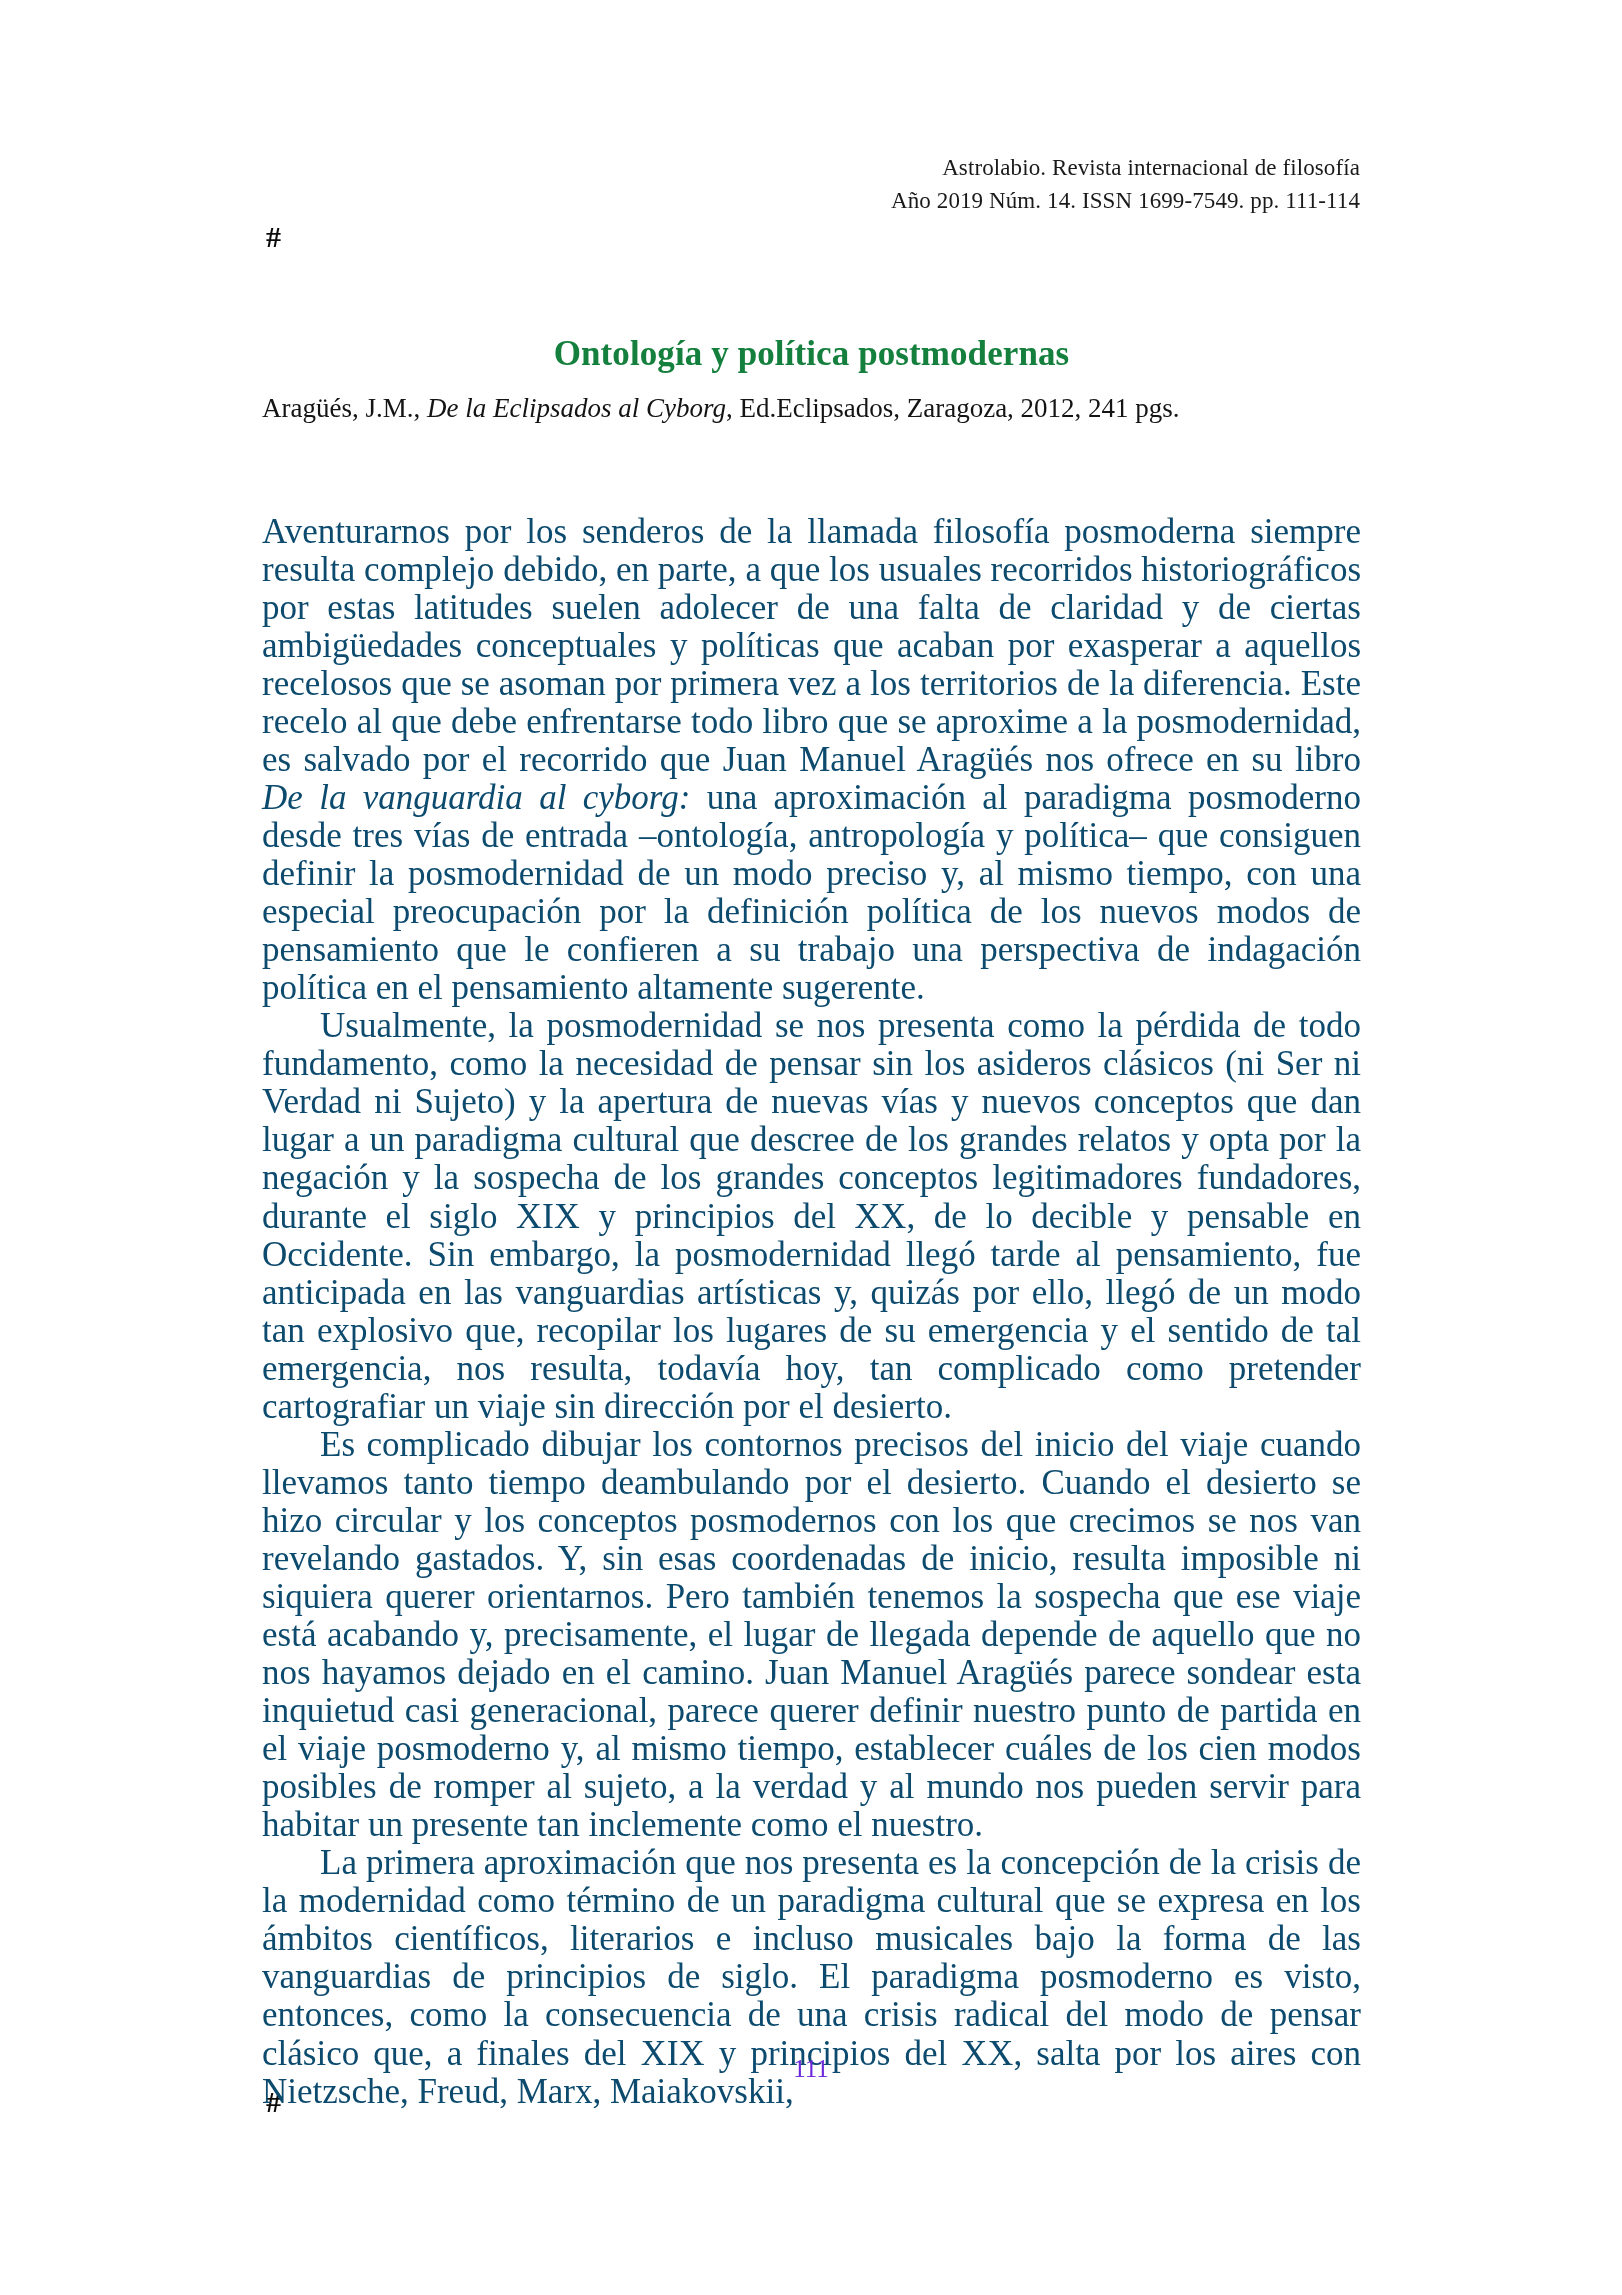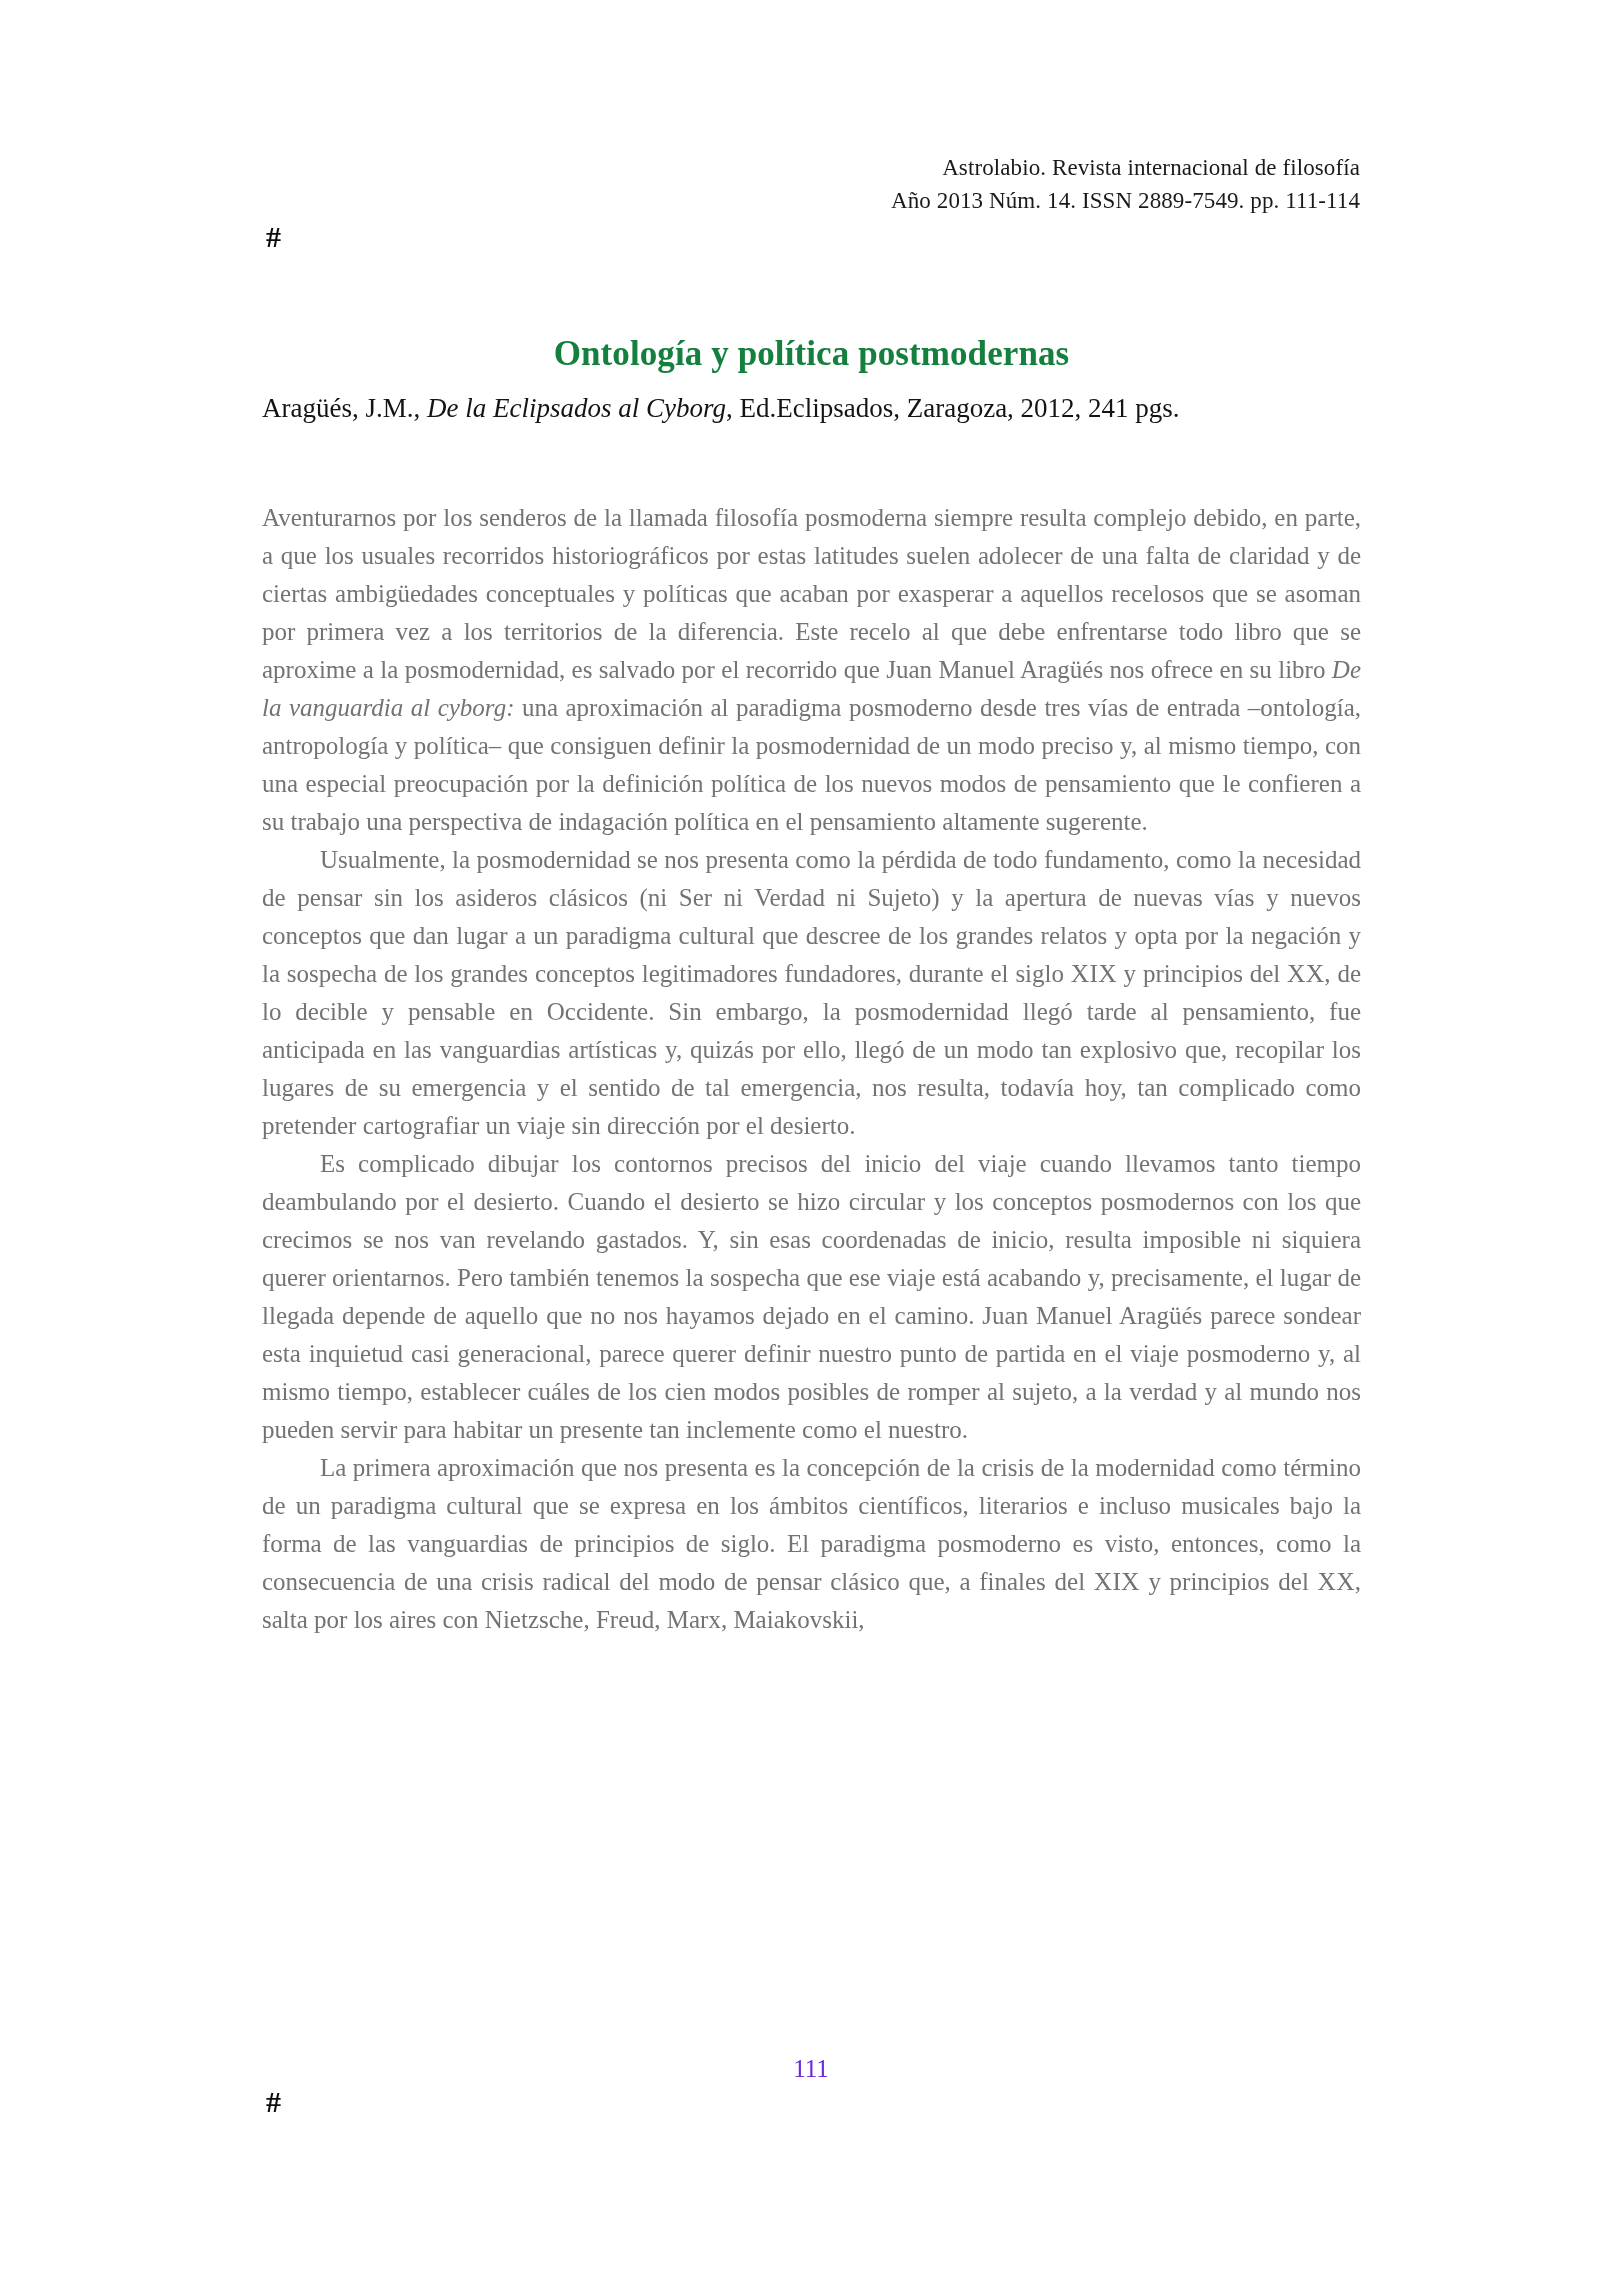--- a/index.html
+++ b/index.html
@@ -69,28 +69,28 @@
     width: 1099px;
     font-size: 27px;
     line-height: 1.3;
     color: #141414;
   }
   .citation .work-title { font-style: italic; }
 
   
   .body-text {
     position: absolute;
-    top: 499px;
+    top: 513px;
     left: 262px;
     width: 1099px;
-    font-size: 25px;
+    font-size: 35px;
     line-height: 38px;
     text-align: justify;
     text-justify: inter-word;
-    color: #737373;
+    color: #0c4a6e;
     hyphens: manual;
   }
   .body-text p {
     margin: 0;
     text-indent: 0;
   }
   .body-text p.indent {
     text-indent: 58px;
   }
   .body-text i { font-style: italic; }
@@ -111,21 +111,21 @@
     color: #6d28d9;
   }
 </style>
 </head>
 <body>
 
 <div class="page">
 
   <div class="running-head">
     <span class="rh-line">Astrolabio. Revista internacional de filosofía</span>
-    <span class="rh-line">Año 2013 Núm. 14. ISSN 2889-7549. pp. 111-114</span>
+    <span class="rh-line">Año 2019 Núm. 14. ISSN 1699-7549. pp. 111-114</span>
   </div>
 
   <div class="hash-mark hash-top">#</div>
   <div class="hash-mark hash-bot">#</div>
 
   <h1 class="doc-title">Ontología y política postmodernas</h1>
 
   <div class="citation">
     <span>Aragüés, J.M., </span><span class="work-title">De la Eclipsados al Cyborg</span><span>, Ed.Eclipsados, Zaragoza, 2012, 241 pgs.</span>
   </div>

